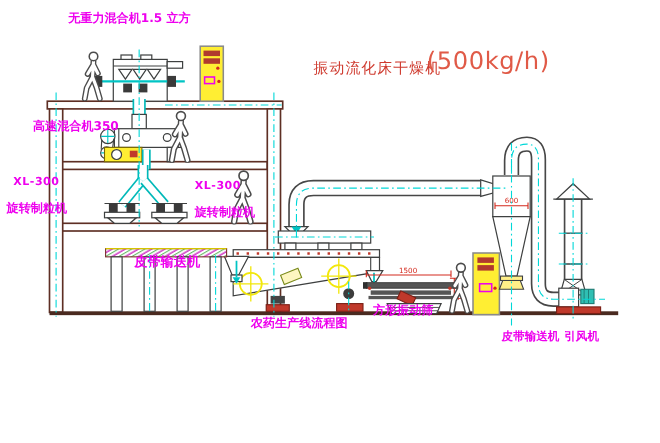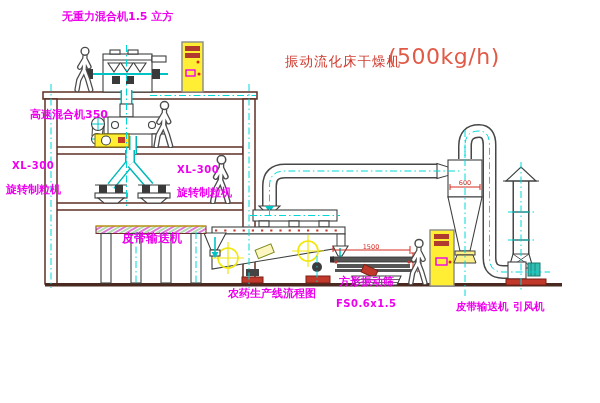--- a/index.html
+++ b/index.html
@@ -280,17 +280,16 @@
 
 <div class="lbl cn11" style="left:62px;top:11px;">无重力混合机1.5 立方</div>
 <div class="lbl cn11" style="left:30px;top:109px;">高速混合机350</div>
 <div class="lbl model" style="left:12px;top:161px;">XL-300</div>
 <div class="lbl cn9" style="left:6px;top:184px;">旋转制粒机</div>
 <div class="lbl model" style="left:177px;top:165px;">XL-300</div>
 <div class="lbl cn9" style="left:177px;top:187px;">旋转制粒机</div>
 <div class="lbl cn12" style="left:122px;top:207px;margin-top:25px;">皮带输送机</div>
 <div class="lbl cn9" style="left:228px;top:288px;">农药生产线流程图</div>
 <div class="lbl cn9" style="left:339px;top:276px;">方形振动筛</div>
-<div class="lbl model" style="left:336px;top:299px;">FS0.6x1.5</div>
 <div class="lbl cn10" style="left:456px;top:301px;">皮带输送机</div>
 <div class="lbl cn10" style="left:513px;top:301px;">引风机</div>
 
 </div>
 
 </body></html>

